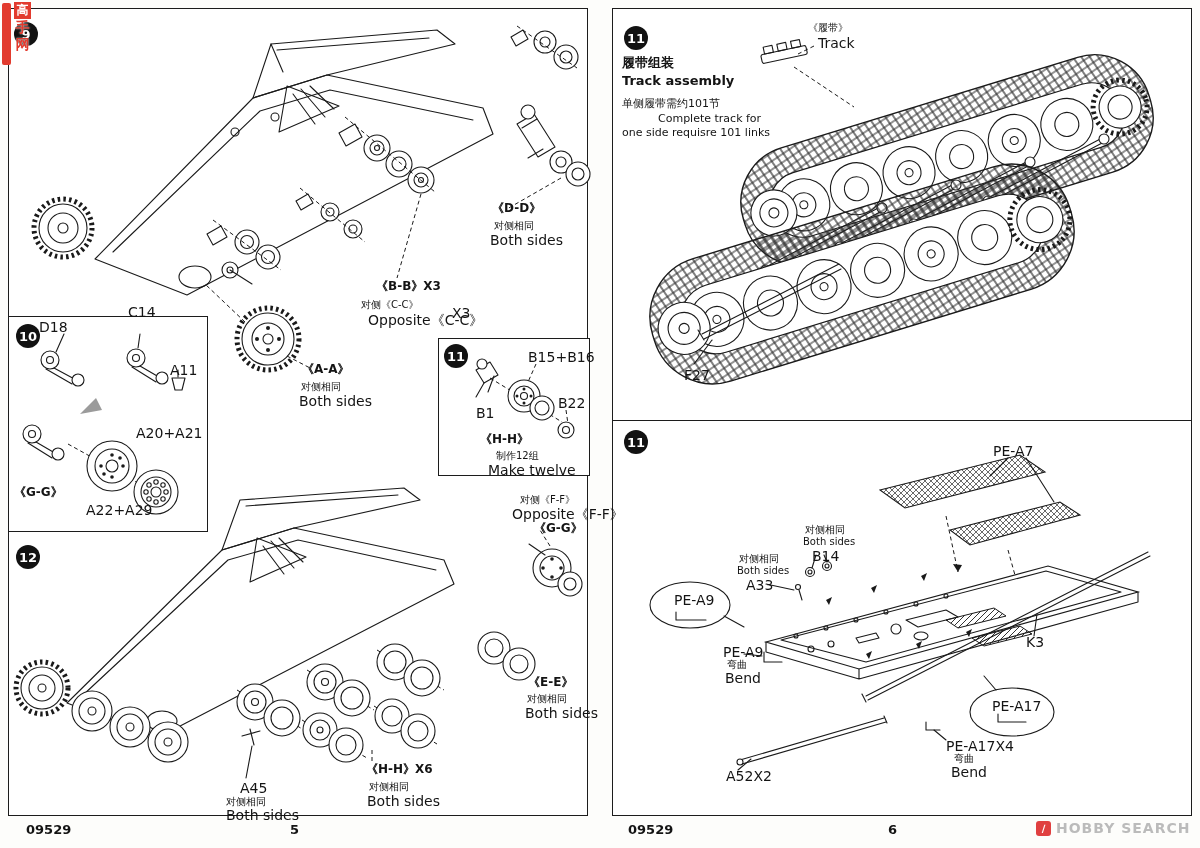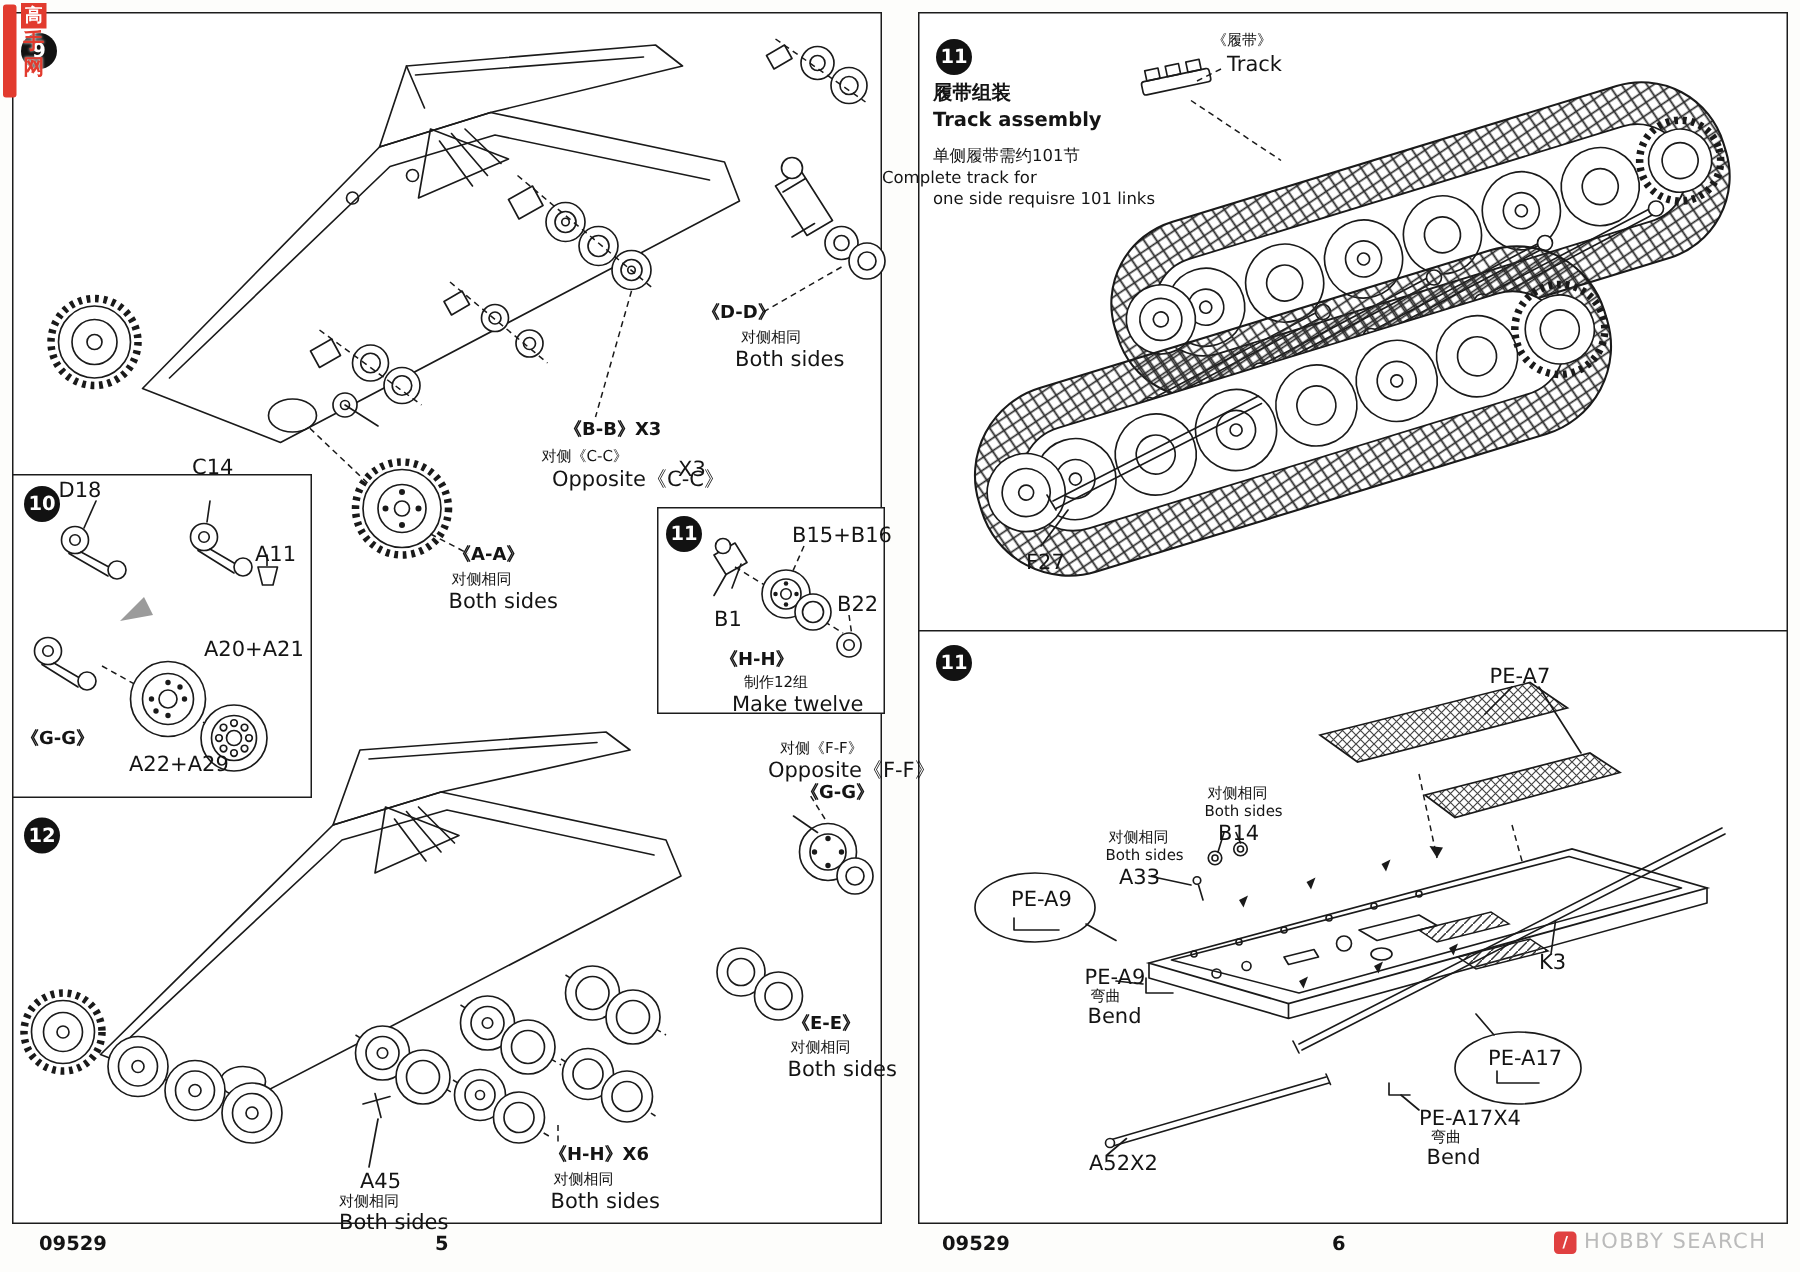--- a/index.html
+++ b/index.html
@@ -25,21 +25,21 @@
   svg .gray{fill:#9b9b9b;stroke:none}
   
   .wm{position:absolute;left:2px;top:2px;width:44px;height:68px;z-index:60}
   .wm-strip{position:absolute;left:0;top:1px;width:9px;height:62px;background:#e23b2e;border-radius:2px}
   .wm-chars{position:absolute;left:12px;top:0}
   .wm-c0{width:17px;height:17px;background:#e23b2e;color:#fff;font-size:12px;font-weight:bold;display:flex;align-items:center;justify-content:center}
   .wm-c{width:17px;height:17px;color:#e23b2e;font-size:14px;font-weight:bold;display:flex;align-items:center;justify-content:center;text-shadow:0 0 2px #fff}
   
   .hs{position:absolute;left:1036px;top:820px;display:flex;align-items:center;gap:5px;z-index:60}
   .hs-icon{width:15px;height:15px;background:#e04040;border-radius:3px;color:#fff;font-size:10px;font-weight:bold;display:flex;align-items:center;justify-content:center}
-  .hs-text{color:#bbbbbb;font-size:14px;font-weight:normal;letter-spacing:1px}
+  .hs-text{color:#bbbbbb;font-size:14px;font-weight:bold;letter-spacing:1px}
 </style>
 </head>
 <body>
 
 <div class="frame" style="left:8px;top:8px;width:580px;height:808px"></div>
 <div class="frame" style="left:612px;top:8px;width:580px;height:808px"></div>
 <div class="divider" style="left:612px;top:420px;width:580px"></div>
 <div class="inner-box" style="left:8px;top:316px;width:200px;height:216px"></div>
 <div class="inner-box" style="left:438px;top:338px;width:152px;height:138px"></div>
 
@@ -458,21 +458,21 @@
     <path class="ln" d="M330,316 L318,306"></path>
   </g>
   <g>
     <path class="ln" d="M124,336 L268,294 M126,340 L270,298"></path>
     <circle class="fw" cx="124" cy="338" r="3"></circle>
     <path class="ln" d="M268,292 l3,7"></path>
     <path class="ln" d="M135,335 L122,346"></path>
   </g>
 </svg>
 
-<div class="lbl b" style="left:468px;top:202px">《D-D》</div>
+<div class="lbl b" style="left:492px;top:202px">《D-D》</div>
 <div class="lbl cn" style="left:494px;top:220px">对侧相同</div>
 <div class="lbl" style="left:490px;top:233px">Both sides</div>
 
 <div class="lbl b" style="left:376px;top:280px">《B-B》X3</div>
 <div class="lbl cn" style="left:361px;top:299px">对侧《C-C》</div>
 <div class="lbl" style="left:368px;top:313px">Opposite《C-C》</div>
 <div class="lbl" style="left:452px;top:306px">X3</div>
 
 <div class="lbl b" style="left:302px;top:363px">《A-A》</div>
 <div class="lbl cn" style="left:301px;top:381px">对侧相同</div>
@@ -507,21 +507,21 @@
 <div class="lbl" style="left:240px;top:781px">A45</div>
 <div class="lbl cn" style="left:226px;top:796px">对侧相同</div>
 <div class="lbl" style="left:226px;top:808px">Both sides</div>
 
 <div class="footer" style="left:26px;top:822px">09529</div>
 <div class="footer" style="left:290px;top:822px">5</div>
 
 <div class="lbl t13" style="left:622px;top:56px">履带组装</div>
 <div class="lbl t13" style="left:622px;top:74px">Track assembly</div>
 <div class="lbl n11" style="left:622px;top:98px">单侧履带需约101节</div>
-<div class="lbl n11" style="left:588px;top:113px">Complete track for</div>
+<div class="lbl n11" style="left:658px;top:113px">Complete track for</div>
 <div class="lbl n11" style="left:622px;top:127px">one side requisre 101 links</div>
 
 <div class="lbl cn" style="left:808px;top:22px">《履带》</div>
 <div class="lbl" style="left:818px;top:36px">Track</div>
 <div class="lbl" style="left:684px;top:368px">F27</div>
 
 <div class="lbl" style="left:993px;top:444px">PE-A7</div>
 
 <div class="lbl cn" style="left:805px;top:524px">对侧相同</div>
 <div class="lbl cn" style="left:803px;top:536px">Both sides</div>

